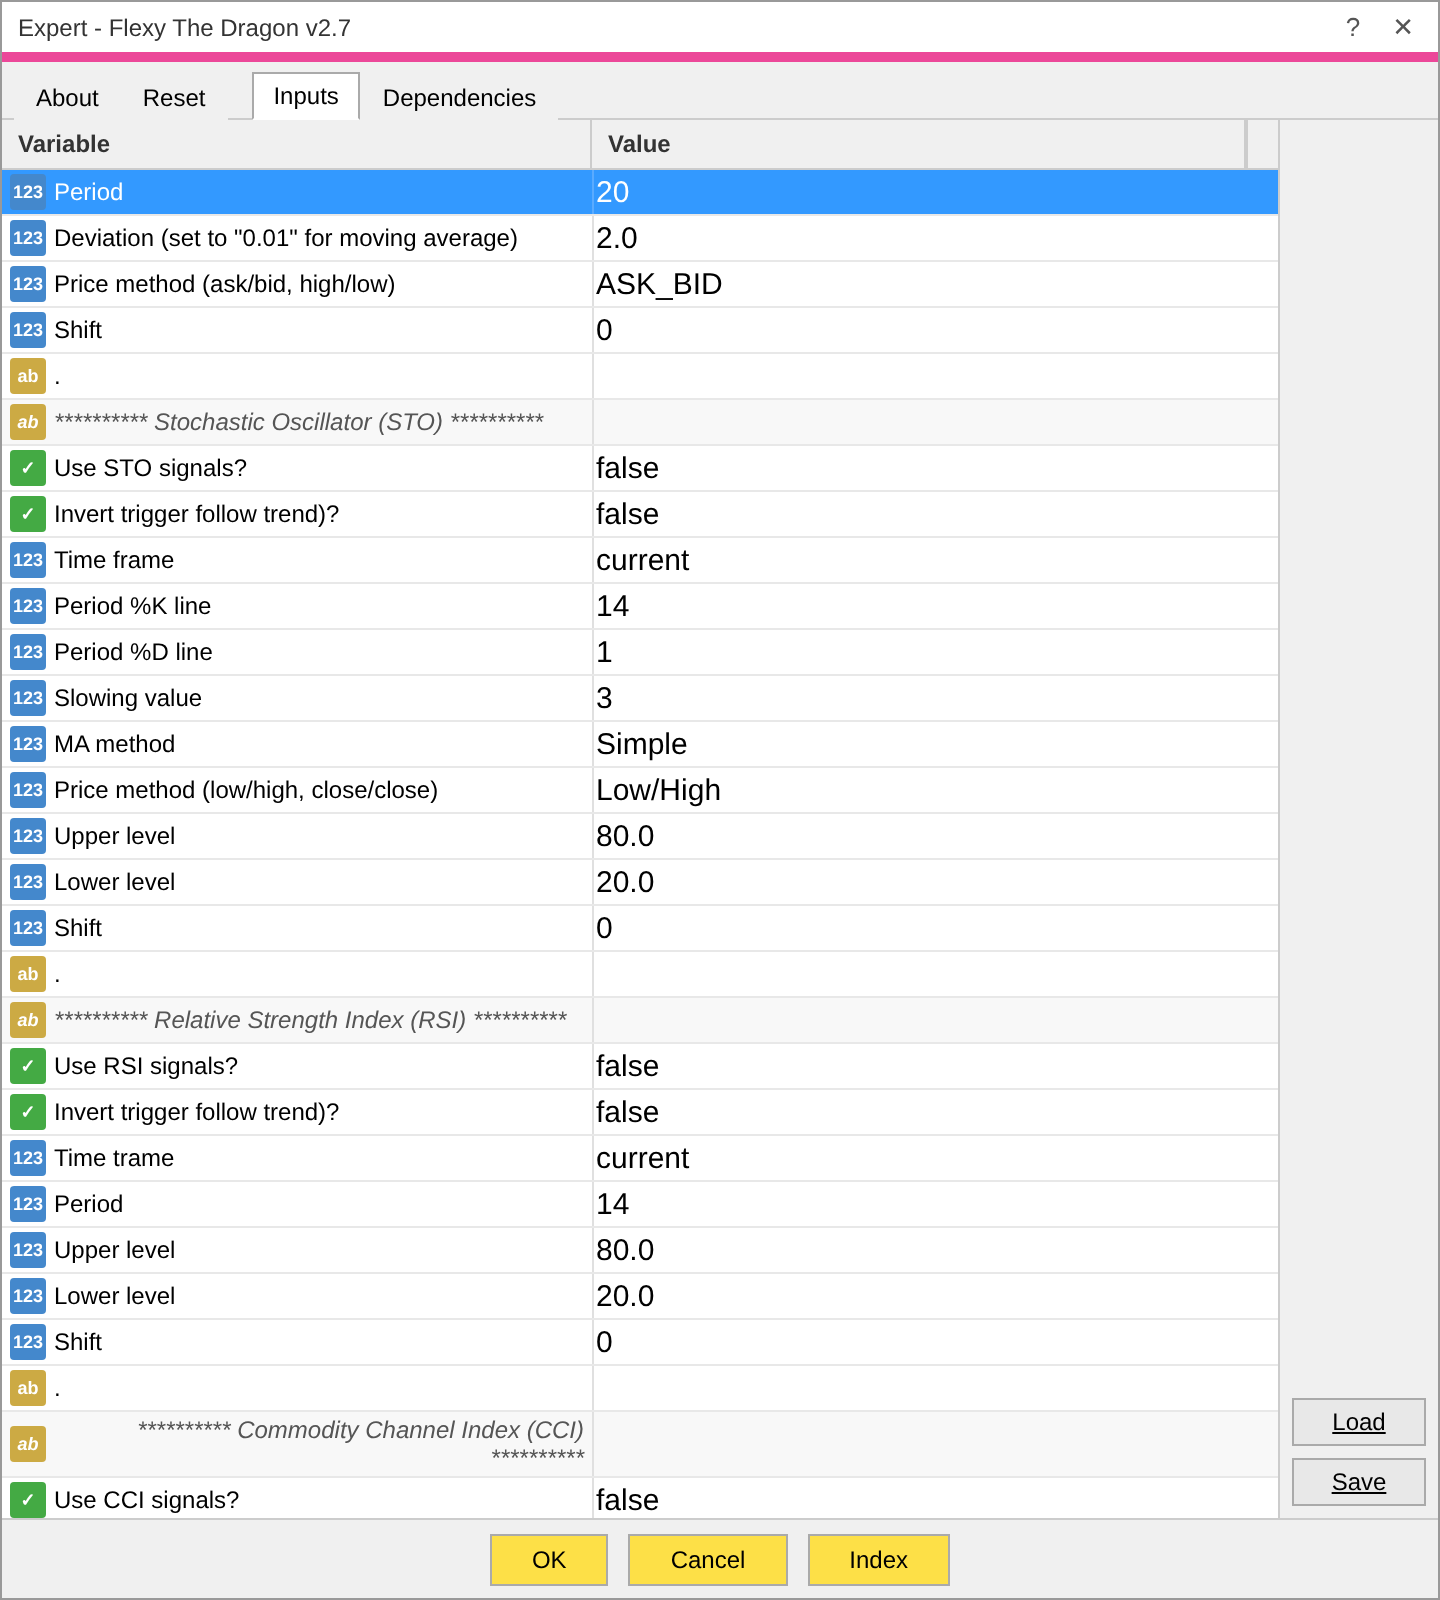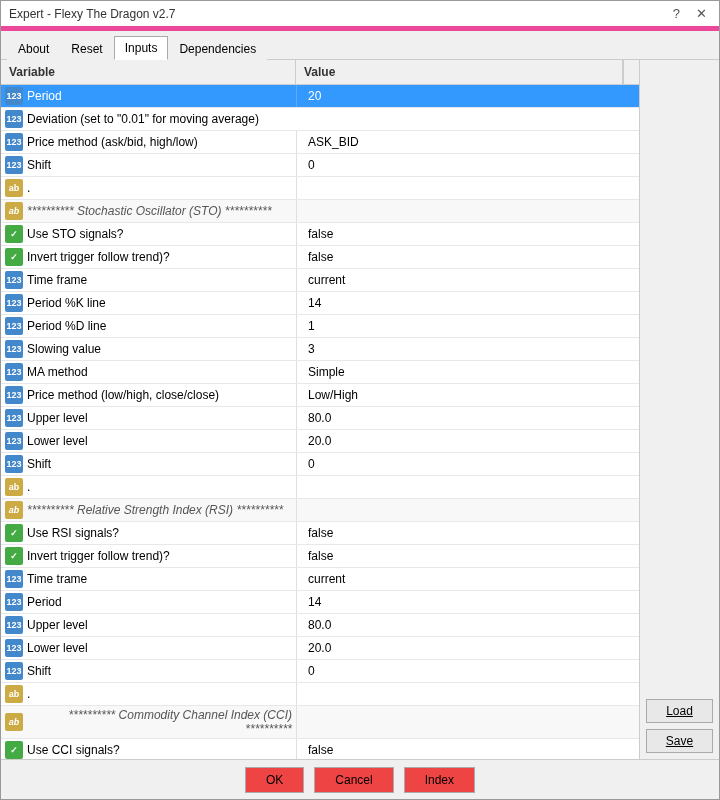--- a/index.html
+++ b/index.html
@@ -61,20 +61,21 @@
       border: 1px solid transparent;
       border-bottom: none;
       position: relative;
       top: 1px;
     }
     .tab.active {
       background: #fff;
       border: 1px solid #aaa;
       border-bottom: 1px solid #fff;
       z-index: 2;
+      margin-left: 12px;
     }
     .content-area {
       flex: 1;
       display: flex;
       flex-direction: column;
       background: #fff;
       overflow: hidden;
     }
     .table-header {
       display: grid;
@@ -140,24 +141,24 @@
       background: #44aa44;
       color: #fff;
     }
     .cell-var {
       padding: 2px 4px;
       display: flex;
       align-items: center;
       font-size: 12px;
     }
     .cell-val {
-      padding: 2px 11px;
-      display: flex;
-      align-items: center;
-      font-size: 12px;
+      padding: 2px 1px;
+      display: flex;
+      align-items: center;
+      font-size: 15px;
       border-left: 1px solid #e0e0e0;
     }
     .row.selected .cell-val {
       border-left: 1px solid #5aabff;
     }
     .section-row {
       background: #f8f8f8;
     }
     .section-row .cell-var {
       font-style: italic;
@@ -200,21 +201,21 @@
       height: 40px;
       display: flex;
       align-items: center;
       justify-content: center;
       gap: 10px;
       padding: 4px 8px;
     }
     .footer-btn {
       padding: 5px 20px;
       font-size: 12px;
-      background: #ef4444;
+      background: #fde047;
       border: 1px solid #aaa;
       cursor: pointer;
     }
     .scrollbar-filler {
       width: 16px;
       background: #f0f0f0;
       border-left: 1px solid #ccc;
     }
   </style>
 </head>
@@ -253,20 +254,21 @@
                 <span class="row-icon icon-int">123</span>
                 <span>Period</span>
               </div>
               <div class="cell-val">20</div>
             </div>
             <div class="row">
               <div class="cell-var">
                 <span class="row-icon icon-int">123</span>
                 <span>Deviation (set to "0.01" for moving average)</span>
               </div>
+              <div class="cell-val">2.0</div>
             </div>
             <div class="row">
               <div class="cell-var">
                 <span class="row-icon icon-int">123</span>
                 <span>Price method (ask/bid, high/low)</span>
               </div>
               <div class="cell-val">ASK_BID</div>
             </div>
             <div class="row">
               <div class="cell-var">

